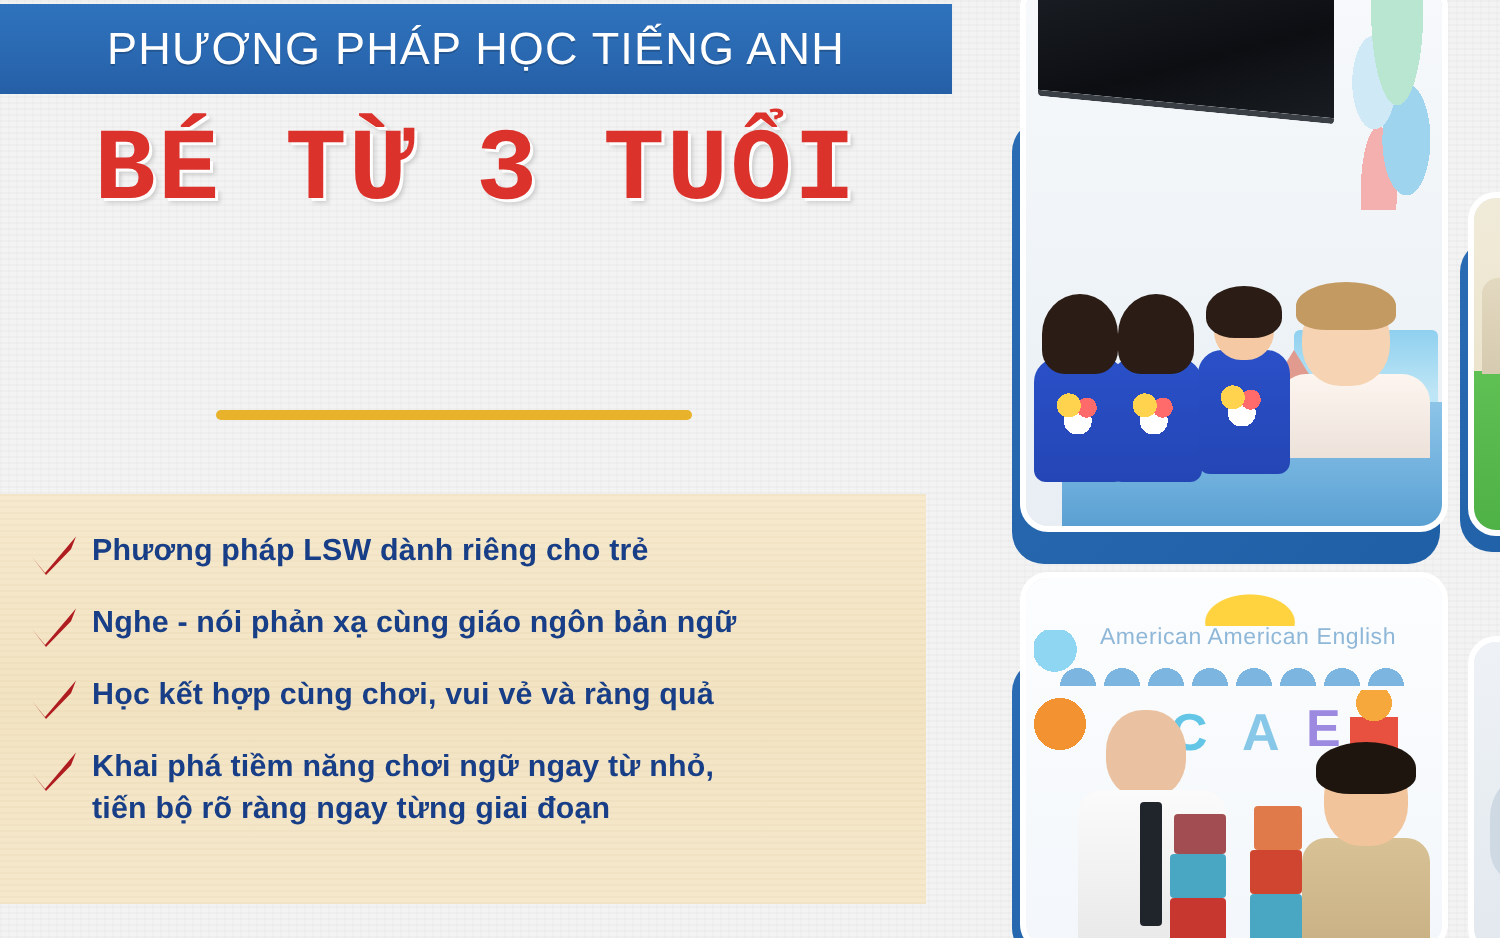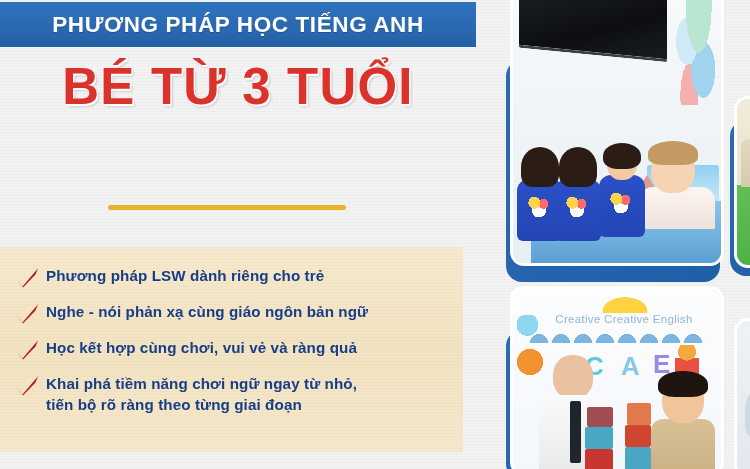--- a/index.html
+++ b/index.html
@@ -23,41 +23,41 @@
 
   .headband {
     position: absolute; left: 0; top: 2px;
     width: 476px; height: 45px;
     background: linear-gradient(180deg, #2f73bd 0%, #2a69b2 55%, #255fa6 100%);
     display: flex; align-items: center; justify-content: center;
   }
   .headband-text {
     color: #ffffff;
     font-size: 22.5px;
-    font-weight: 700;
+    font-weight: 400;
     letter-spacing: 0.6px;
     text-transform: uppercase;
     white-space: nowrap;
     text-shadow: 0 1px 0 rgba(0,0,0,0.18);
   }
 
   .hero { position: absolute; left: 0; top: 52px; width: 476px; height: 160px; }
   .hero-line {
     text-align: center;
     font-weight: 800;
     color: #dc322c;
     text-transform: uppercase;
     white-space: nowrap;
     letter-spacing: 1.2px;
     text-shadow:
       1.5px 1.5px 0 rgba(255,255,255,0.95),
       2.5px 2.5px 2px rgba(120,120,120,0.30);
   }
   .hero-line-1 { font-size: 51px; line-height: 62px; }
-  .hero-line-2 { font-size: 51px; line-height: 62px; margin-top: 4px; }
+  .hero-line-2 { font-size: 51px; line-height: 62px; margin-top: 4px; font-family: Liberation Mono, monospace; }
 
   .hero-rule {
     position: absolute; left: 108px; top: 205px;
     width: 238px; height: 5px;
     background: #e8b22a;
     border-radius: 3px;
   }
 
   .features {
     position: absolute; left: 0; top: 247px;
@@ -327,21 +327,21 @@
           <span>Học kết hợp cùng chơi, vui vẻ và ràng quả</span>
         </div>
       </div>
 
       <div class="feature-row">
         <svg class="check-icon" viewBox="0 0 26 24">
           <path d="M2 12.5 L8.5 20.5 L24 2.2 L21.5 8.6 L9 21.5 Z" fill="#b01d20"></path>
         </svg>
         <div class="feature-text">
           <span>Khai phá tiềm năng chơi ngữ ngay từ nhỏ,</span>
-          <span class="l2">tiến bộ rõ ràng theo từng giai đoạn</span>
+          <span class="l2">tiến bộ rõ ràng ngay từng giai đoạn</span>
         </div>
       </div>
 
     </div>
   </div>
 
   <div class="photos">
 
     <div class="side-gradient"></div>
 
@@ -391,21 +391,21 @@
             </div>
         </div>
       </div>
     </div>
 
     <div class="photo-shadow" id="photo-bottom-shadow"></div>
     <div class="photo" id="photo-bottom">
       <div class="photo-inner">
         <div class="bp-board"></div>
         <div class="bp-sun"></div>
-        <div class="bp-caption">Creative Creative English</div>
+        <div class="bp-caption">American American English</div>
         <div class="bp-waves"></div>
         <div class="bp-planet"></div>
         <div class="bp-orange"></div>
         <div class="bp-letter" id="bp-c">C</div>
         <div class="bp-letter" id="bp-a">A</div>
         <div class="bp-letter" id="bp-e">E</div>
         <div class="bp-boydraw"></div>
         <div class="bp-man">
           <div class="head"></div>
           <div class="shirt">

